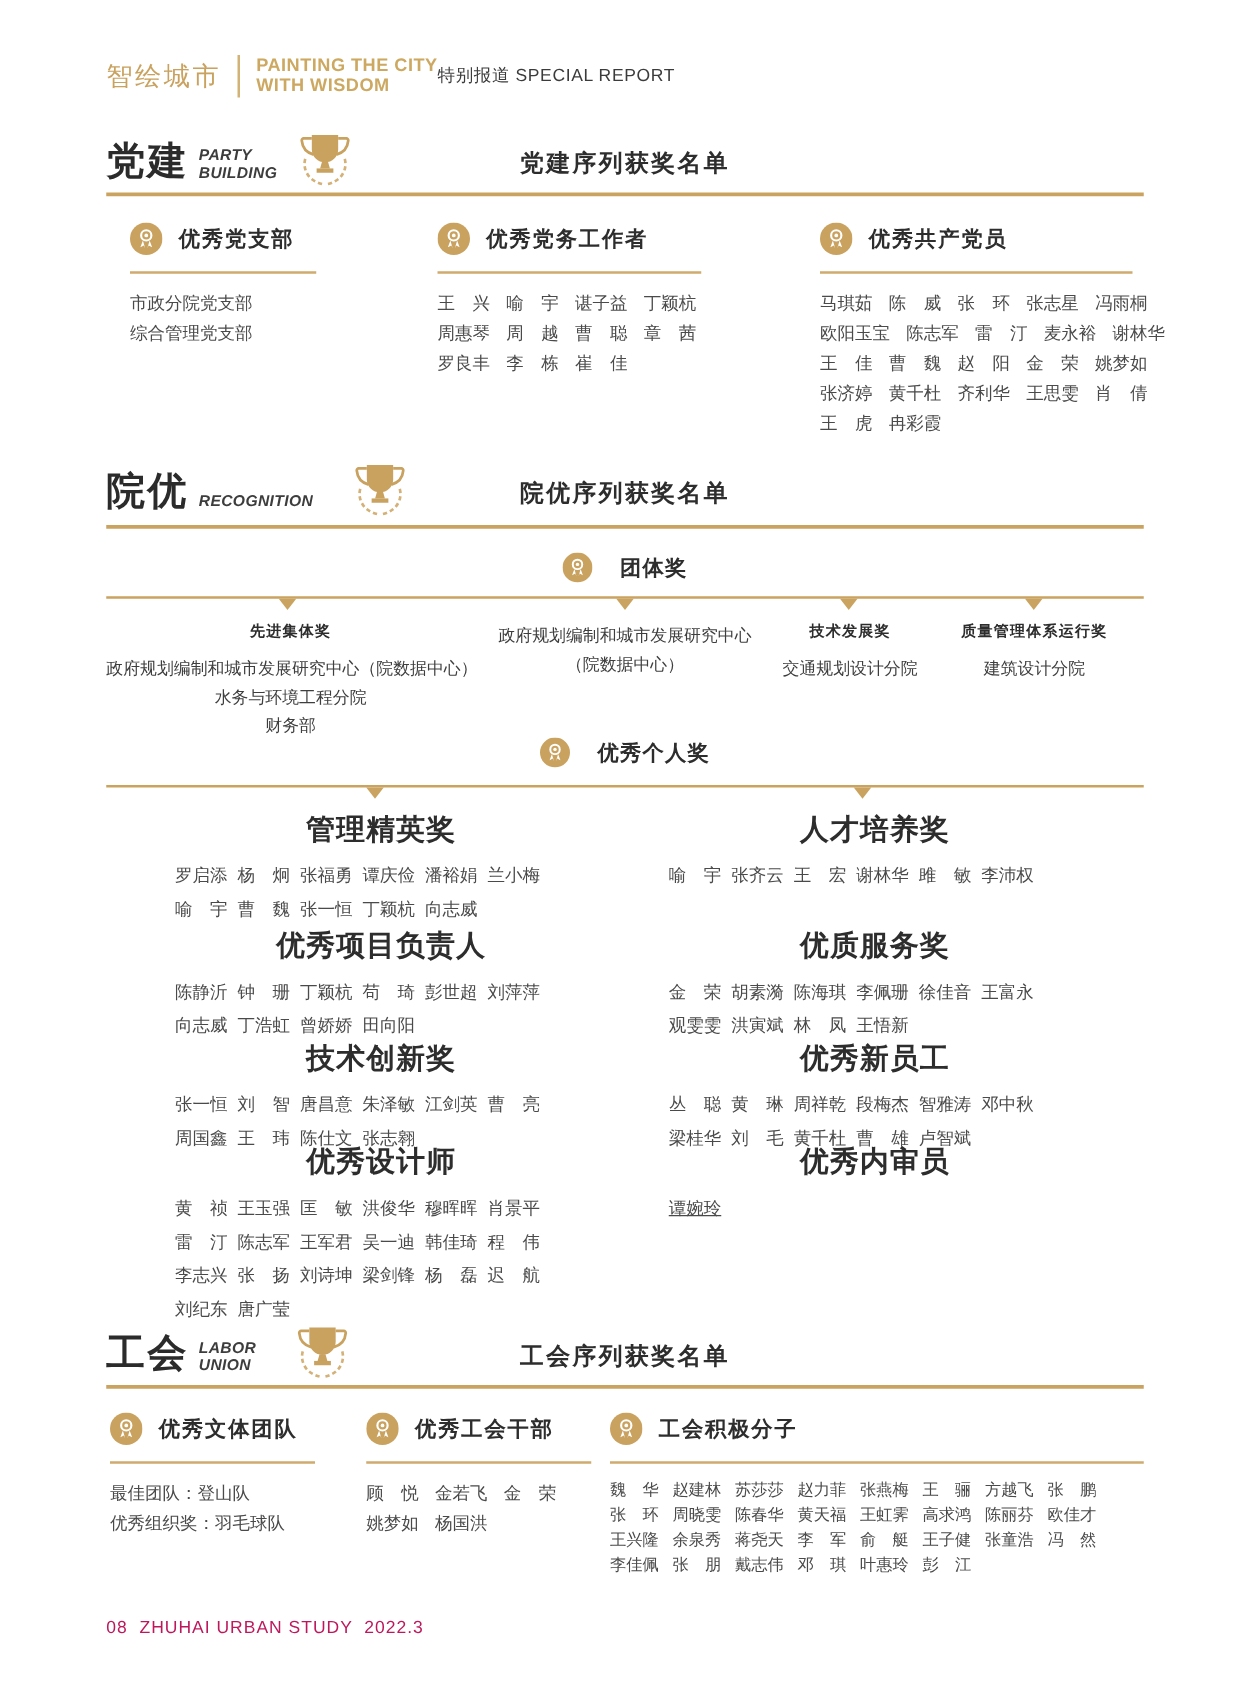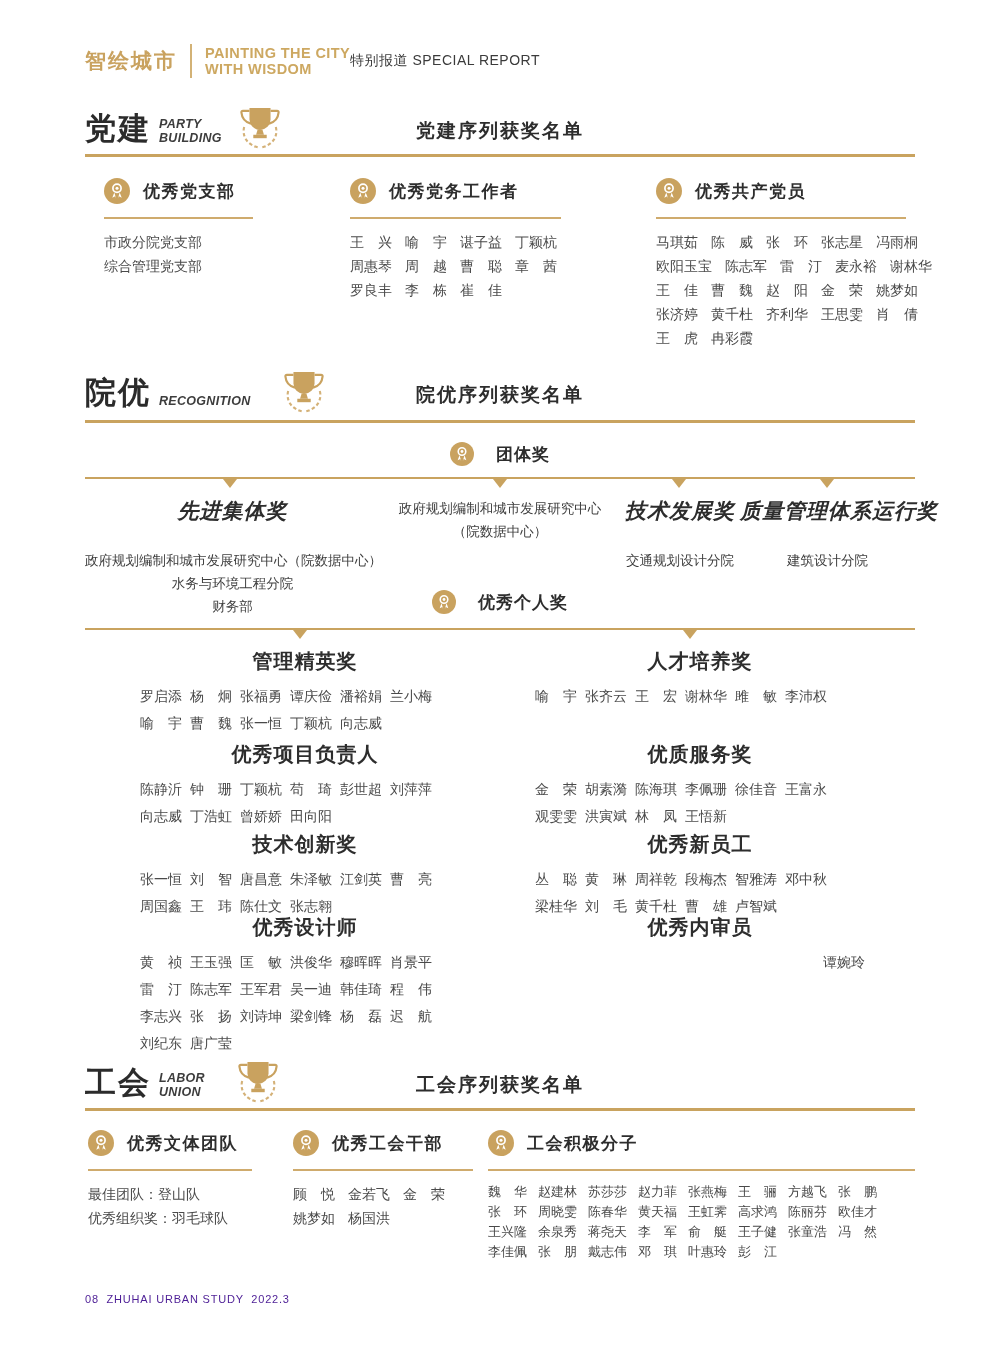--- a/index.html
+++ b/index.html
@@ -9,21 +9,21 @@
     background: #ffffff;
     font-family: "Liberation Sans", "DejaVu Sans", sans-serif;
     color: #2e2e2e;
     overflow: hidden;
   }
   .content { position:absolute; left:85px; width:830px; }
 
   
   .topbar { top:40px; height:44px; }
   .logo { position:absolute; left:0; top:4px; display:flex; align-items:center; }
-  .logo-cn { font-size:21px; font-weight:bold; color:#c9a25f; letter-spacing:2px; }
+  .logo-cn { font-size:21px; font-weight:normal; color:#c9a25f; letter-spacing:2px; }
   .logo-div { width:2px; height:34px; background:#d3b276; margin:0 13px; }
   .logo-en { font-size:14.5px; font-weight:bold; color:#cda861; line-height:16px; letter-spacing:.4px; }
   .report-label { position:absolute; left:265px; top:12px; font-size:14px; color:#3b3b3b; letter-spacing:.5px; }
 
   
   .sec-head { height:50px; }
   .sec-cn { position:absolute; left:0; top:0; font-size:31px; font-weight:800; color:#2b2b2b; letter-spacing:2px; }
   .sec-en { position:absolute; left:74px; top:9px; font-size:12.5px; font-style:italic; font-weight:600; color:#3d3d3d; line-height:14px; letter-spacing:.3px; }
   .sec-en.single { top:22px; }
   .trophy { position:absolute; top:-2px; width:46px; height:46px; }
@@ -46,35 +46,35 @@
   .center-award .award-label { letter-spacing:1px; }
   .tri-line { height:12px; }
   .tri-line .line { position:absolute; left:0; right:0; top:0; height:2px; background:#c9a35f; }
   .tri { position:absolute; top:2px; width:0; height:0;
          border-left:7px solid transparent; border-right:7px solid transparent;
          border-top:9px solid #c9a35f; }
 
   
   .group-row { display:flex; }
   .g-col { text-align:center; }
-  .g-head { font-size:21px; font-weight:bold; color:#2d2d2d; letter-spacing:1px; margin-bottom:24px; white-space:nowrap;font-style:italic; }
+  .g-head { font-size:12px; font-weight:bold; color:#2d2d2d; letter-spacing:1px; margin-bottom:9px; white-space:nowrap; }
   .g-line { font-size:13.5px; color:#3e3e3e; line-height:23px; white-space:nowrap; }
 
   
   .ind-grid { display:grid; grid-template-columns:330px 330px; column-gap:65px; padding-left:55px;
               grid-template-rows:93px 90px 83px auto; }
-  .ind-head { font-size:20px; font-weight:bold; color:#2d2d2d; letter-spacing:1px; text-align:center; margin-bottom:8px; }
+  .ind-head { font-size:23px; font-weight:bold; color:#2d2d2d; letter-spacing:1px; text-align:center; margin-bottom:8px; }
   .ind-block .name-row { gap:8px; line-height:27px; }
-  .ind-block.centered .name-row { justify-content:flex-end; }
+  .ind-block.centered .name-row { justify-content:flex-start;text-decoration:underline; }
 
   
   .union-col3 .name-row { font-size:13px; line-height:20px; gap:11px; }
 
   
-  .footer { position:absolute; left:85px; top:1293px; font-size:11px; color:#4c1d95; letter-spacing:.8px; white-space:pre; }
+  .footer { position:absolute; left:85px; top:1293px; font-size:14px; color:#be185d; letter-spacing:.8px; white-space:pre; }
 </style>
 </head>
 <body>
 
 <div class="page">
 
   <svg width="0" height="0" style="position:absolute">
     <defs>
       <g id="medal-def">
         <circle cx="13" cy="13" r="13" fill="#c9a25f"></circle>

